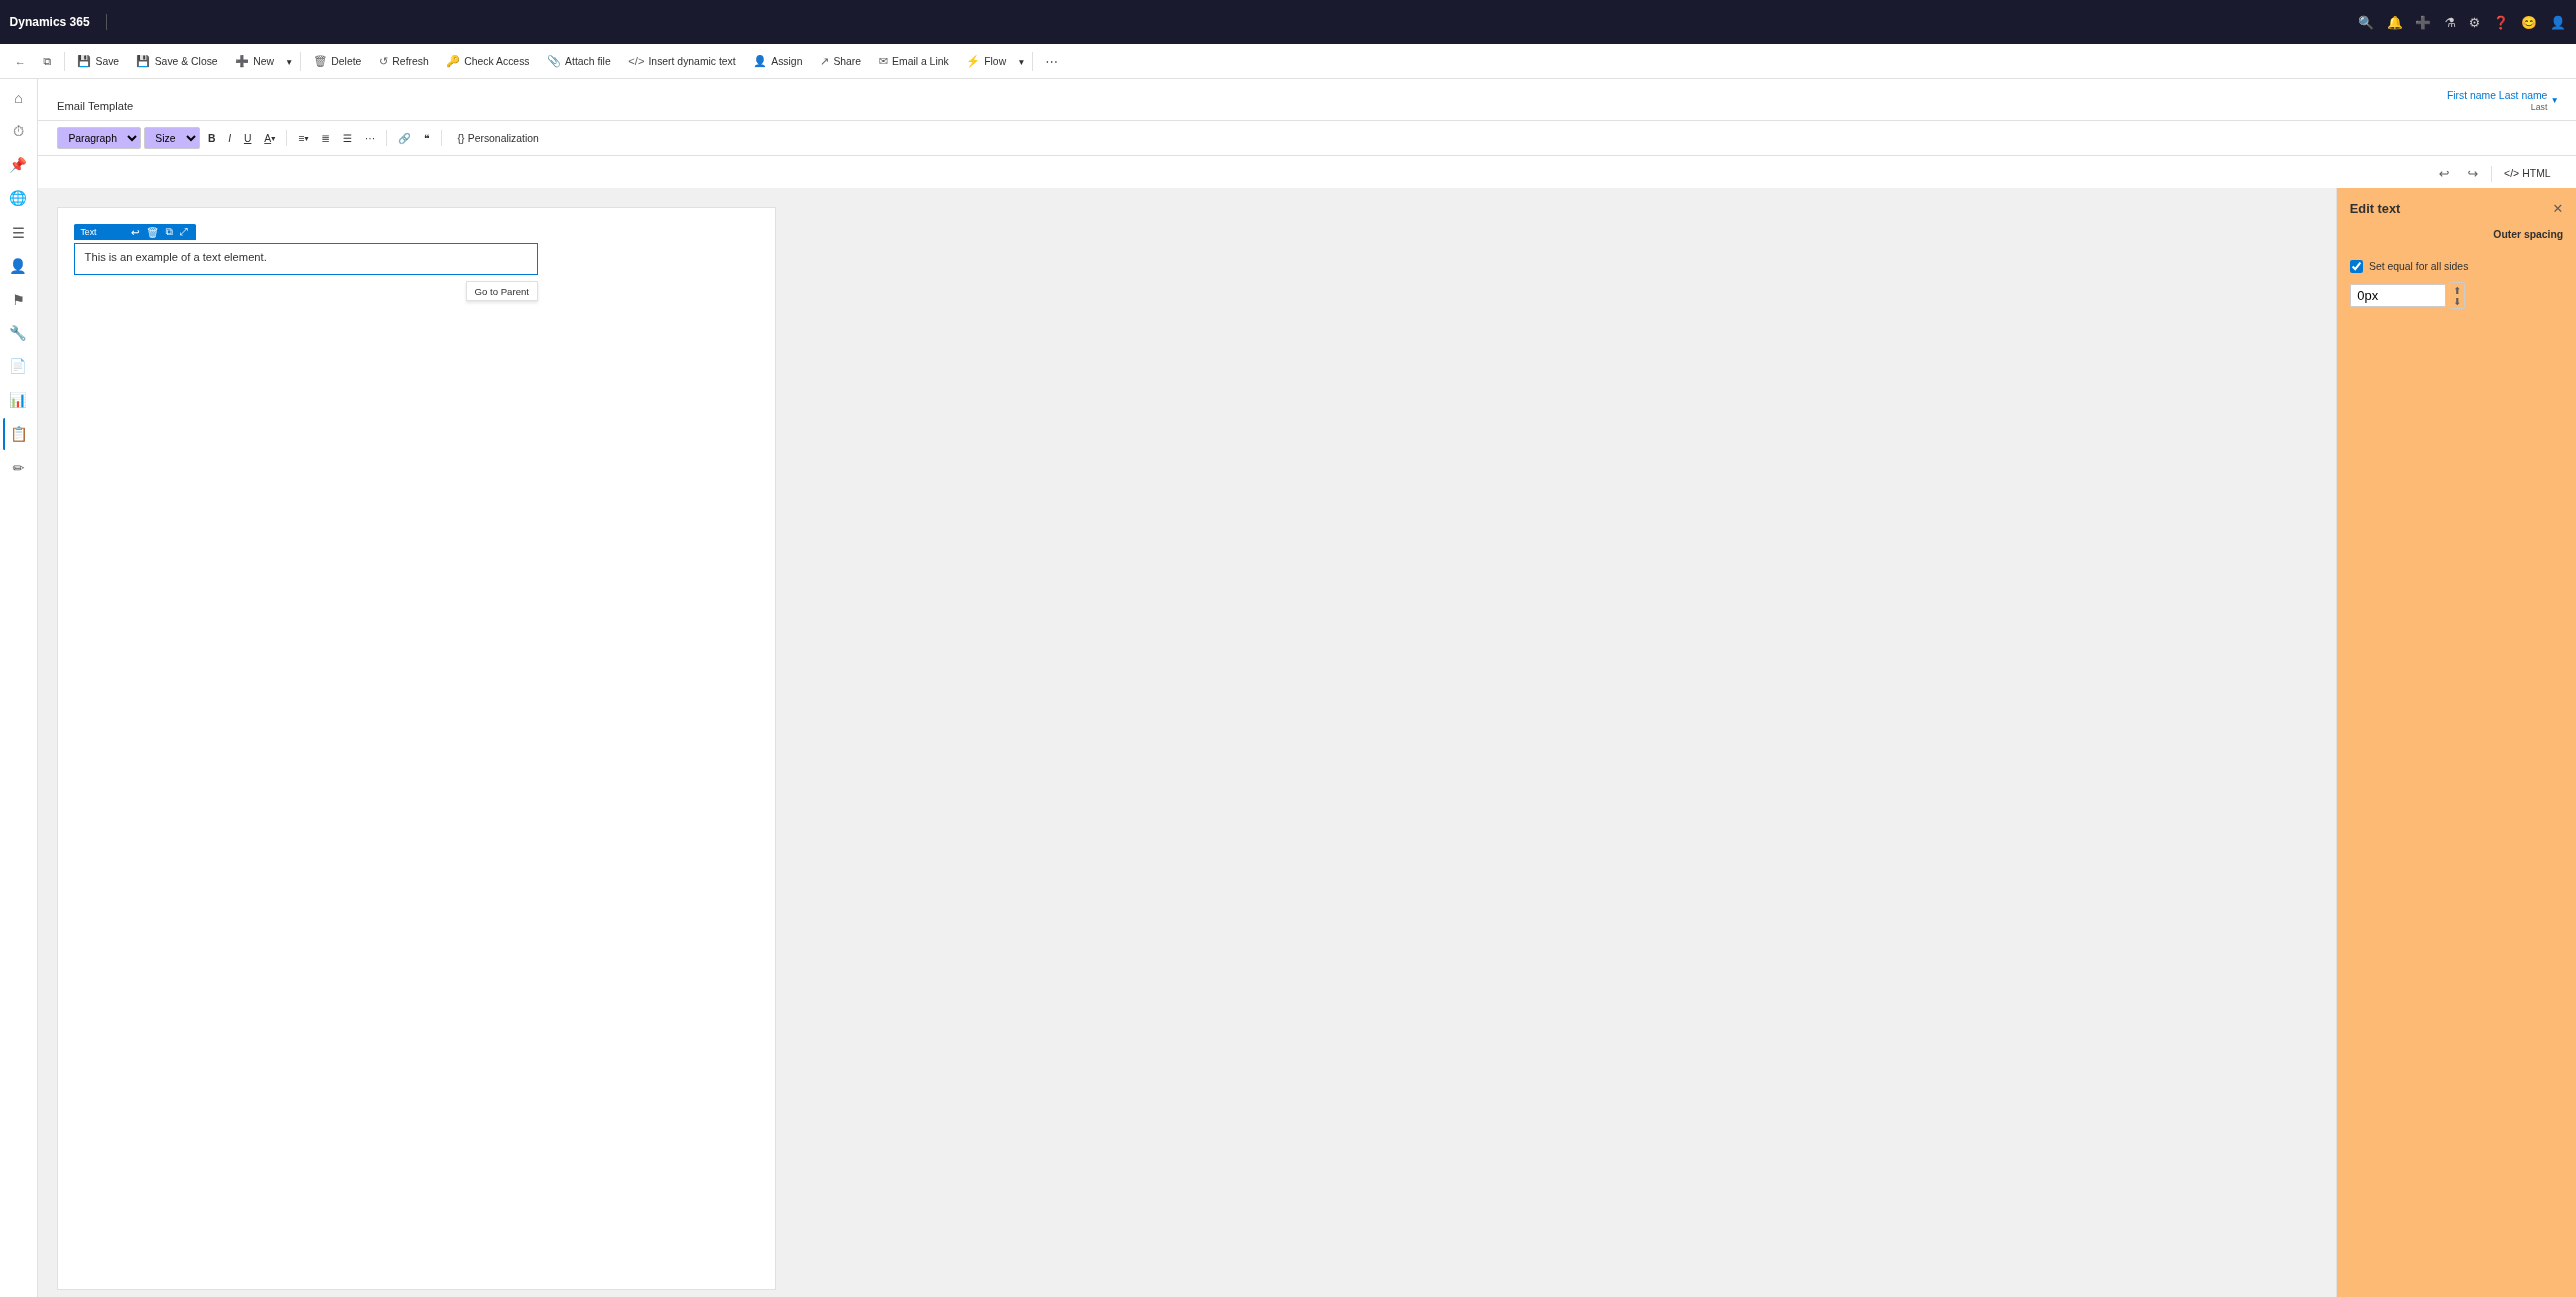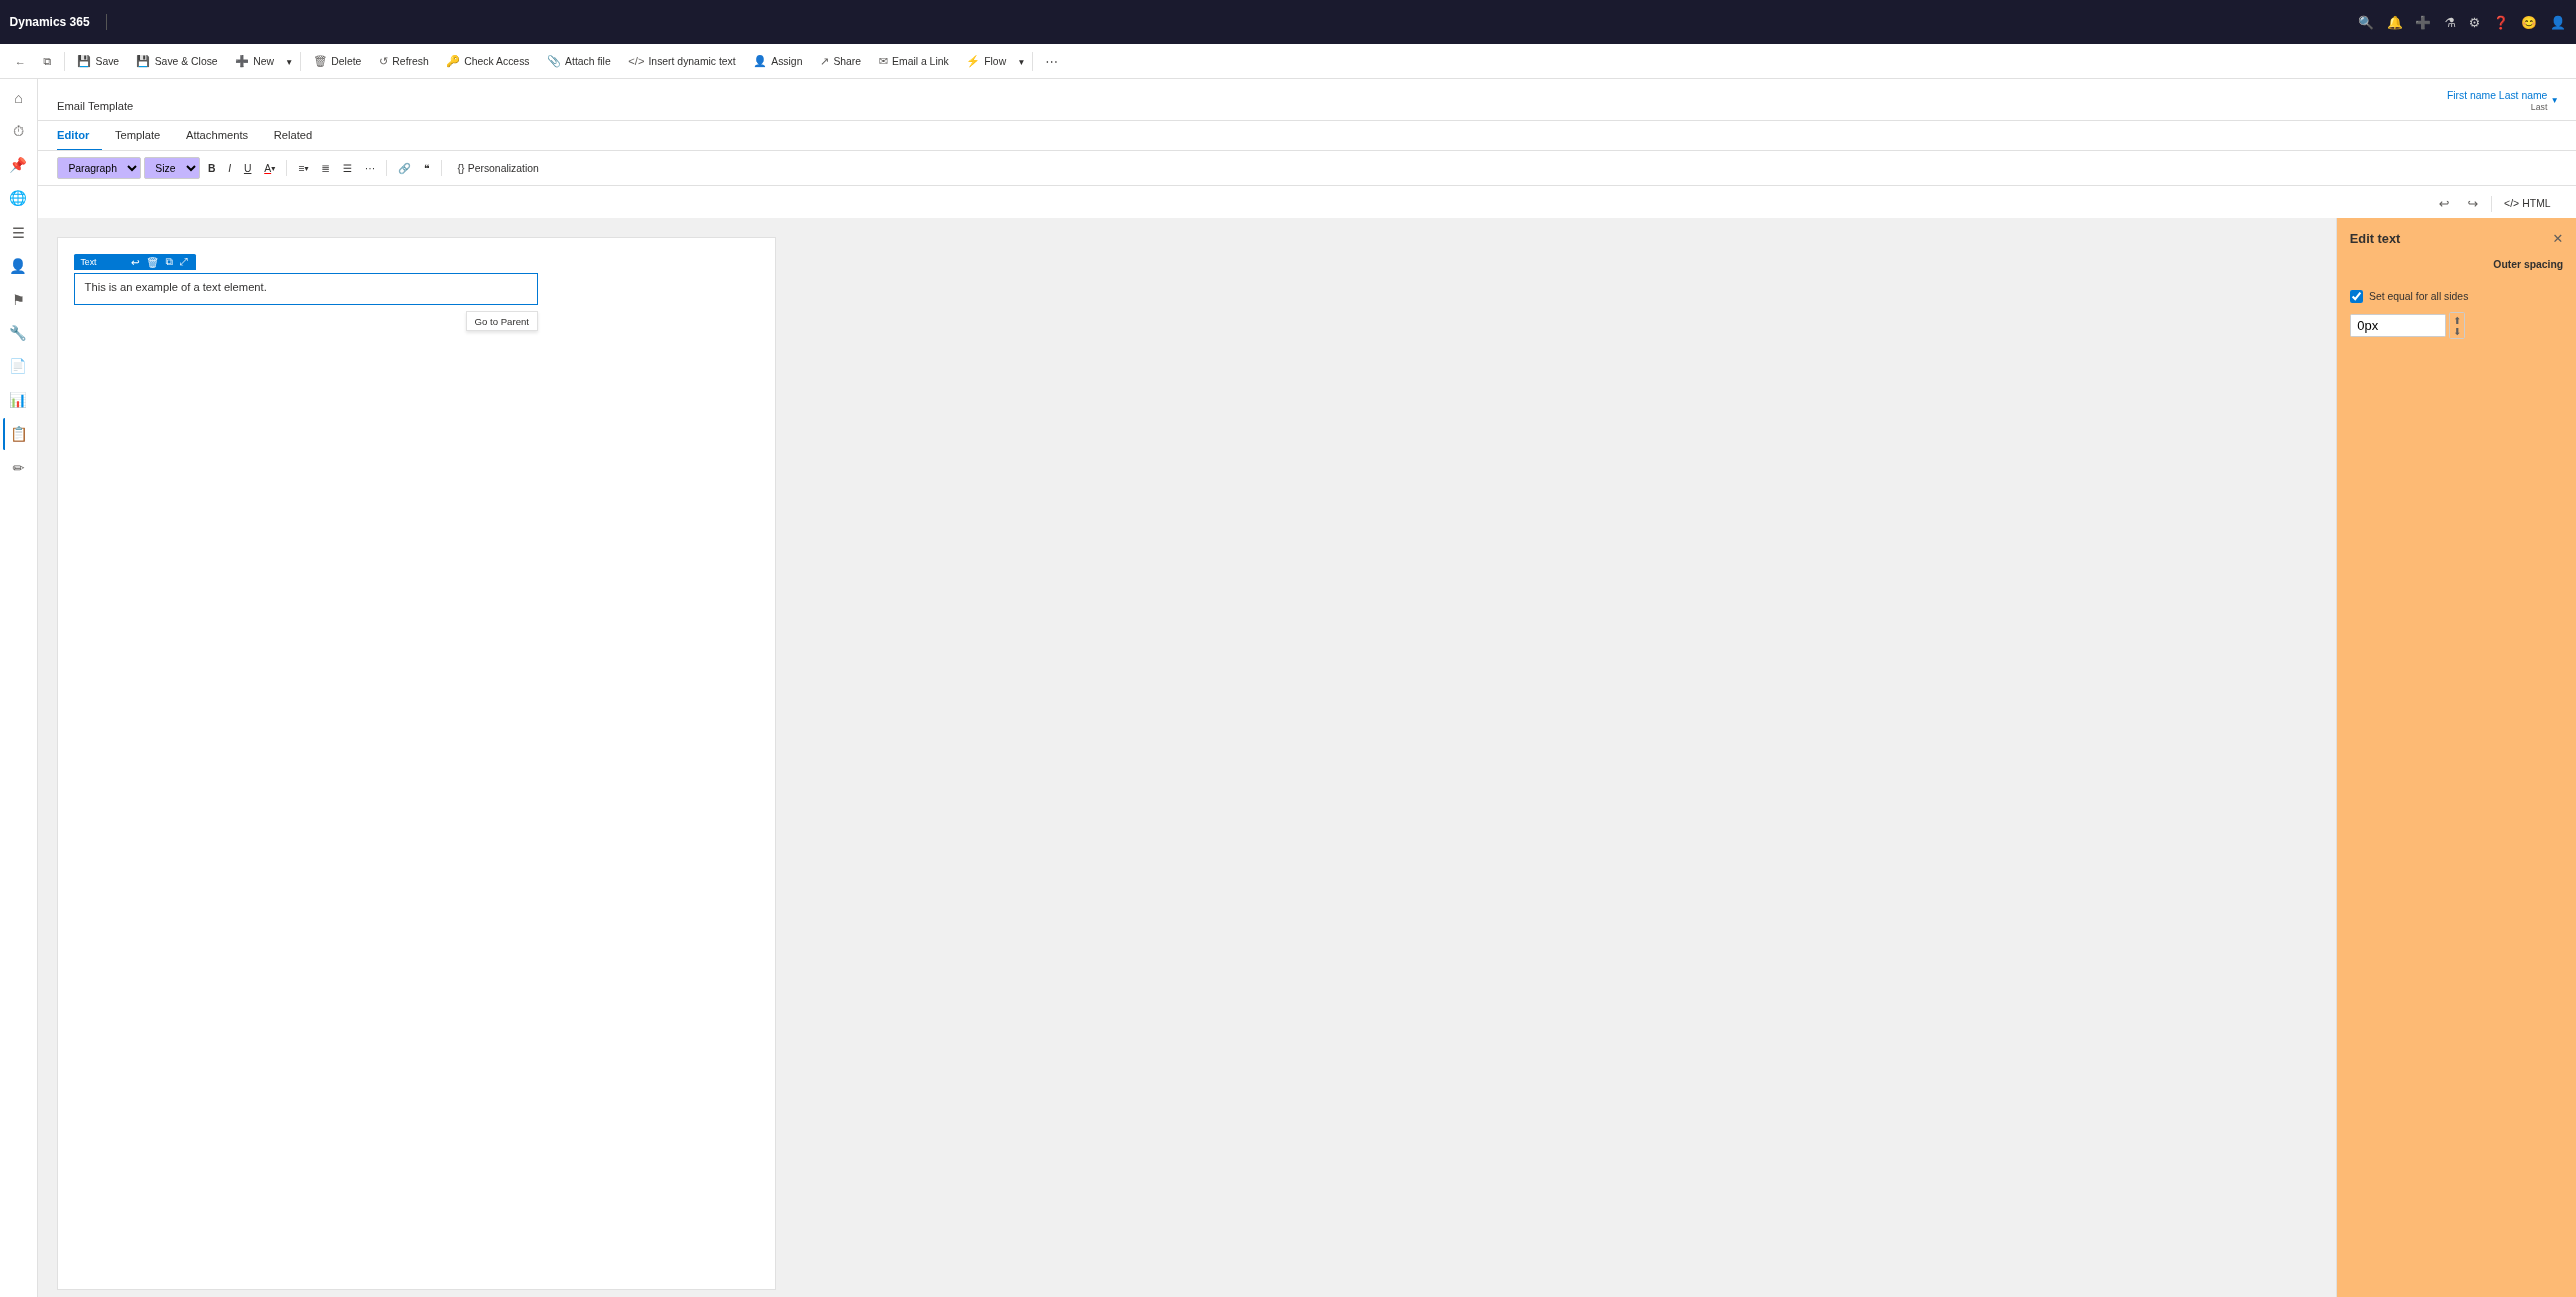--- a/index.html
+++ b/index.html
@@ -529,26 +529,20 @@
       <span class="page-title">Email Template</span>
       <div class="owner-area">
         <div class="owner-text-block">
           <span class="owner-name">First name Last name</span>
           <span class="owner-label">Last</span>
         </div>
         <span style="color:#0078d4; font-size:9.6px;">▾</span>
       </div>
     </div>
 
-    <div class="tabs">
-      <div class="tab active">Editor</div>
-      <div class="tab">Template</div>
-      <div class="tab">Attachments</div>
-      <div class="tab">Related</div>
-    </div>
 
     <div class="editor-area">
 
       <div class="editor-toolbar">
         <select class="toolbar-select">
           <option>Paragraph</option>
           <option>Heading 1</option>
           <option>Heading 2</option>
         </select>
         <select class="toolbar-select" style="min-width:56px;">

